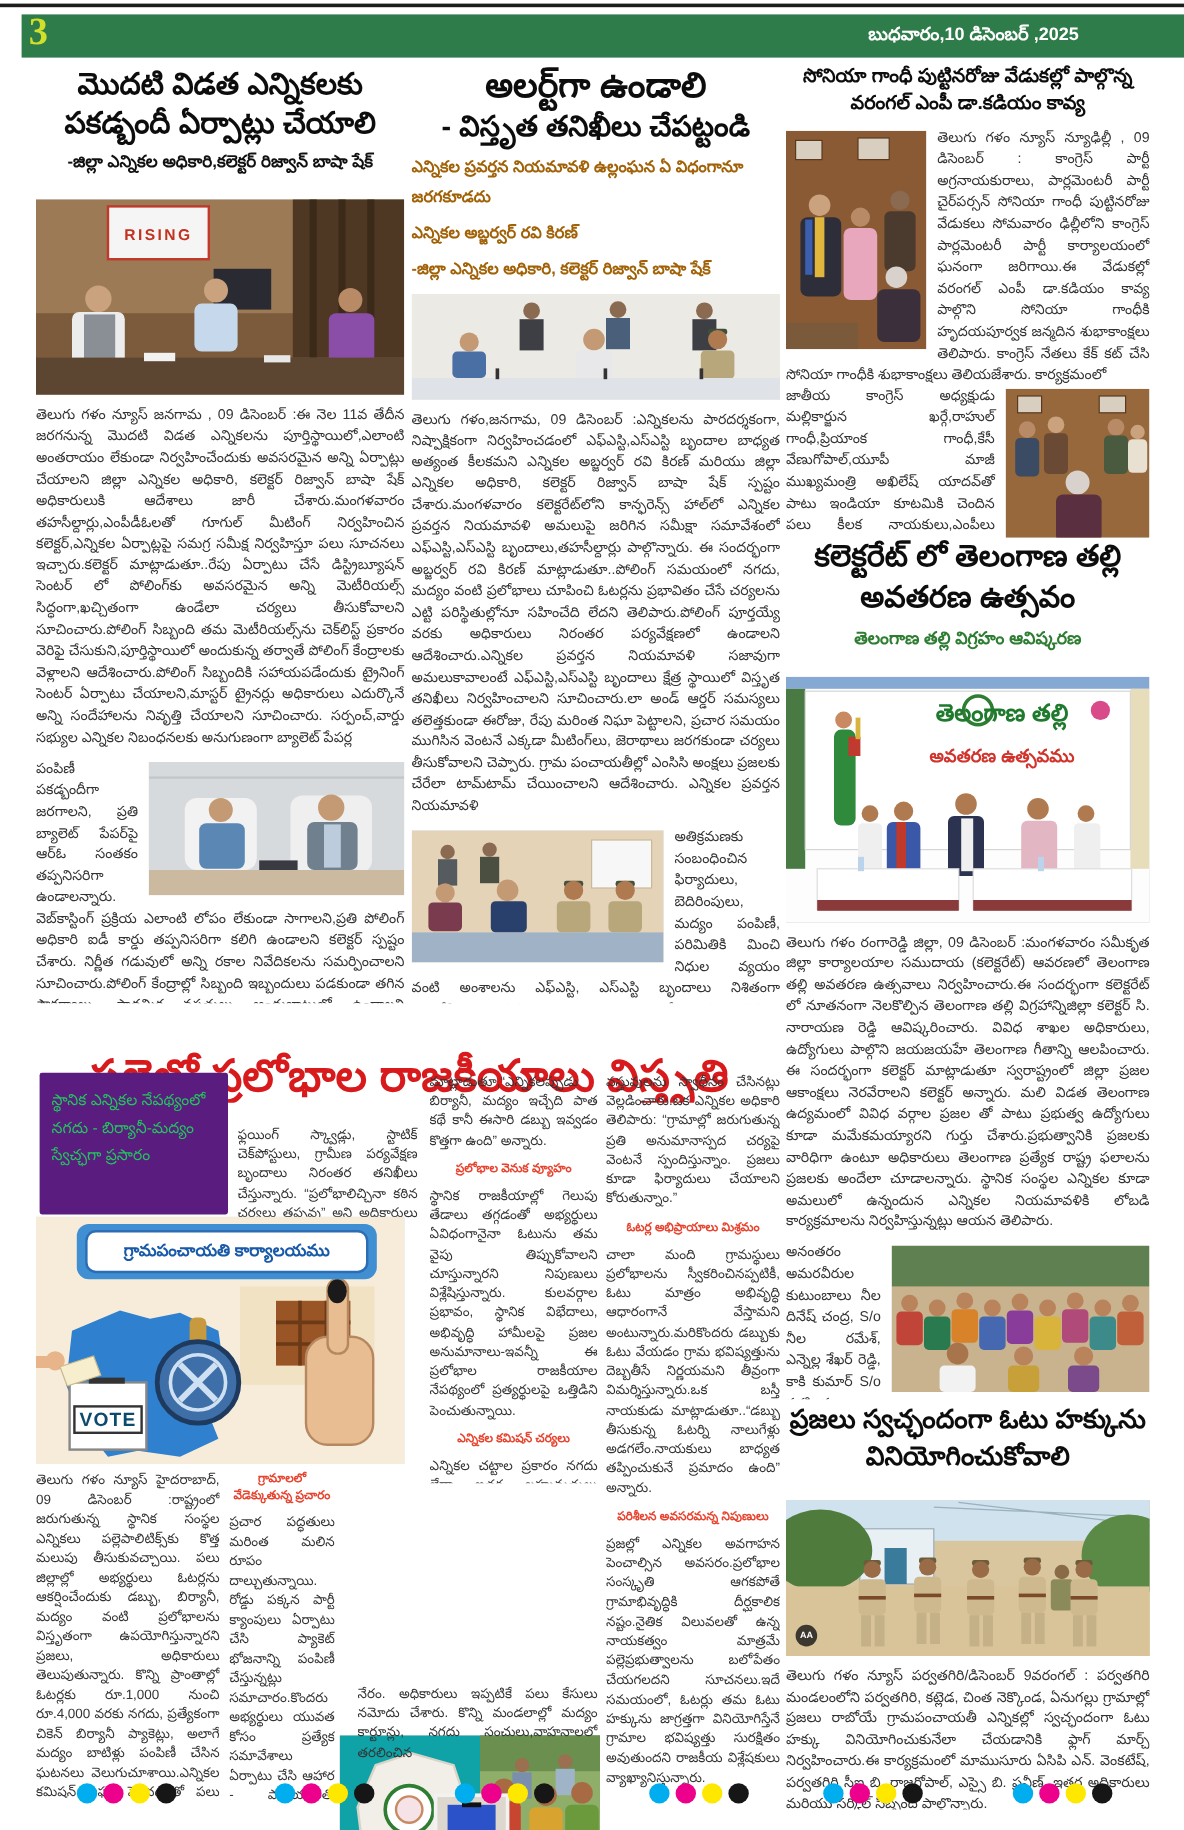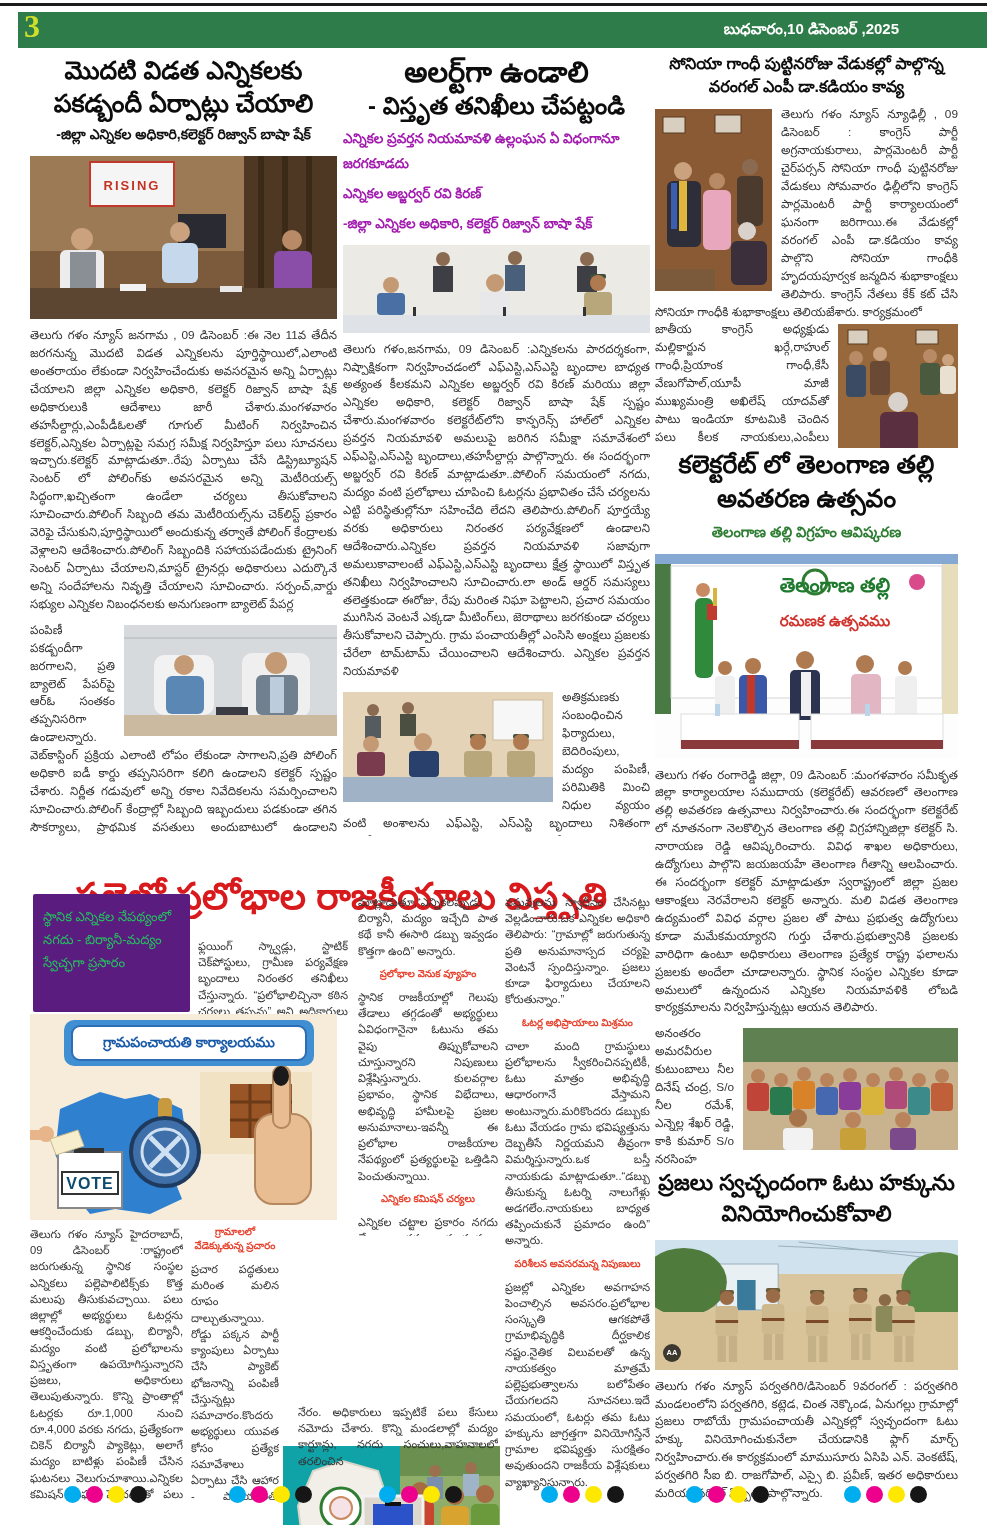--- a/index.html
+++ b/index.html
@@ -23,28 +23,28 @@
   }
   .abs { position:absolute; }
   .col { overflow:hidden; }
   h1.head1 { font-size:25px; line-height:1.3; font-weight:800; text-align:center; color:#0d0d0d; }
   h1.head2 { font-size:29px; line-height:1.25; font-weight:800; text-align:center; color:#0d0d0d; }
   .head2sub { font-size:24px; line-height:1.3; font-weight:800; text-align:center; color:#0d0d0d; }
   h1.head3 { font-size:16px; line-height:1.45; font-weight:800; text-align:center; color:#0d0d0d; }
   h1.head4 { font-size:25px; line-height:1.35; font-weight:800; text-align:center; color:#0d0d0d; }
   h1.head5 { font-size:22px; line-height:1.4; font-weight:700; text-align:center; color:#0d0d0d; }
   .byline { font-size:14px; font-weight:700; text-align:center; color:#111; margin-top:7px; }
-  .deck { font-size:13.5px; font-weight:700; color:#a21caf; line-height:1.8; margin-top:6px; }
+  .deck { font-size:13.5px; font-weight:700; color:#a16207; line-height:1.8; margin-top:6px; }
   .body { font-size:11.8px; line-height:1.52; text-align:justify; color:#343434; }
   .photo { position:relative; background:#d8d8d8; overflow:hidden; }
   .photo svg { display:block; width:100%; height:100%; }
   .ph-label { position:absolute; font-weight:700; }
   .fl-r { float:right; margin:3px 0 4px 9px; }
   .fl-l { float:left; margin:3px 9px 4px 0; }
-  .mt8 { margin-top:8px; } .mt10 { margin-top:10px;text-decoration:underline; }
+  .mt8 { margin-top:8px; } .mt10 { margin-top:20px;text-decoration:underline; }
   .redhead {
     font-size:37px; font-weight:800; color:#d81a1d; text-align:center;
     line-height:1.2; white-space:nowrap; overflow:hidden;margin-top:35px;
   }
   .callout {
     background:#5a1c7e; color:#22c55e; font-size:13px; font-weight:400;
     line-height:1.75; padding:12px 10px; border-radius:2px;
   }
   .subred { color:#e8432e; font-size:10px; font-weight:700; text-align:center; margin:9px 0 7px; }
   .subgreen { color:#2e7d32; font-size:14.5px; font-weight:700; text-align:center; margin-top:8px; }
@@ -249,21 +249,21 @@
         <circle cx="250" cy="114" r="7" fill="#b07a50"></circle>
           <rect x="240" y="122" width="22" height="42" rx="4" fill="#efefef"></rect>
         <rect x="26" y="160" width="118" height="34" fill="#ffffff" stroke="#ddd"></rect>
           <rect x="26" y="186" width="118" height="9" fill="#8a3a3a"></rect>
         <rect x="156" y="160" width="132" height="34" fill="#ffffff" stroke="#ddd"></rect>
           <rect x="156" y="186" width="132" height="9" fill="#8a3a3a"></rect>
         <rect x="60" y="150" width="5" height="12" fill="#bcd4ea"></rect>
           <rect x="210" y="150" width="5" height="12" fill="#bcd4ea"></rect>
       </svg>
       <div class="ph-label banner-title" style="left:90px; top:20px; width:180px; text-align:center;">తెలంగాణ తల్లి</div>
-      <div class="ph-label banner-sub" style="left:90px; top:58px; width:180px; text-align:center;">రమణక ఉత్సవము</div>
+      <div class="ph-label banner-sub" style="left:90px; top:58px; width:180px; text-align:center;">అవతరణ ఉత్సవము</div>
     </div>
     <p class="body mt8">తెలుగు గళం రంగారెడ్డి జిల్లా, 09 డిసెంబర్ :మంగళవారం సమీకృత జిల్లా కార్యాలయాల సముదాయ (కలెక్టరేట్) ఆవరణలో తెలంగాణ తల్లి అవతరణ ఉత్సవాలు నిర్వహించారు.ఈ సందర్భంగా కలెక్టరేట్ లో నూతనంగా నెలకొల్పిన తెలంగాణ తల్లి విగ్రహాన్నిజిల్లా కలెక్టర్ సి. నారాయణ రెడ్డి ఆవిష్కరించారు. వివిధ శాఖల అధికారులు, ఉద్యోగులు పాల్గొని జయజయహే తెలంగాణ గీతాన్ని ఆలపించారు. ఈ సందర్భంగా కలెక్టర్ మాట్లాడుతూ స్వరాష్ట్రంలో జిల్లా ప్రజల ఆకాంక్షలు నెరవేరాలని కలెక్టర్ అన్నారు. మలి విడత తెలంగాణ ఉద్యమంలో వివిధ వర్గాల ప్రజల తో పాటు ప్రభుత్వ ఉద్యోగులు కూడా మమేకమయ్యారని గుర్తు చేశారు.ప్రభుత్వానికి ప్రజలకు వారిధిగా ఉంటూ అధికారులు తెలంగాణ ప్రత్యేక రాష్ట్ర ఫలాలను ప్రజలకు అందేలా చూడాలన్నారు. స్థానిక సంస్థల ఎన్నికల కూడా అమలులో ఉన్నందున ఎన్నికల నియమావళికి లోబడి కార్యక్రమాలను నిర్వహిస్తున్నట్లు ఆయన తెలిపారు.</p>
     <div class="mt8">
       <div class="photo fl-r" style="width:215px; height:122px;">
         <svg viewBox="0 0 215 122" preserveAspectRatio="none">
           <rect width="215" height="122" fill="#c9b28e"></rect>
           <rect width="215" height="34" fill="#5f8050"></rect>
           <circle cx="15" cy="48" r="7" fill="#b9845c"></circle>
             <rect x="4" y="55" width="22" height="28" rx="4" fill="#c04438"></rect>
           <circle cx="38" cy="52" r="7" fill="#b9845c"></circle>

